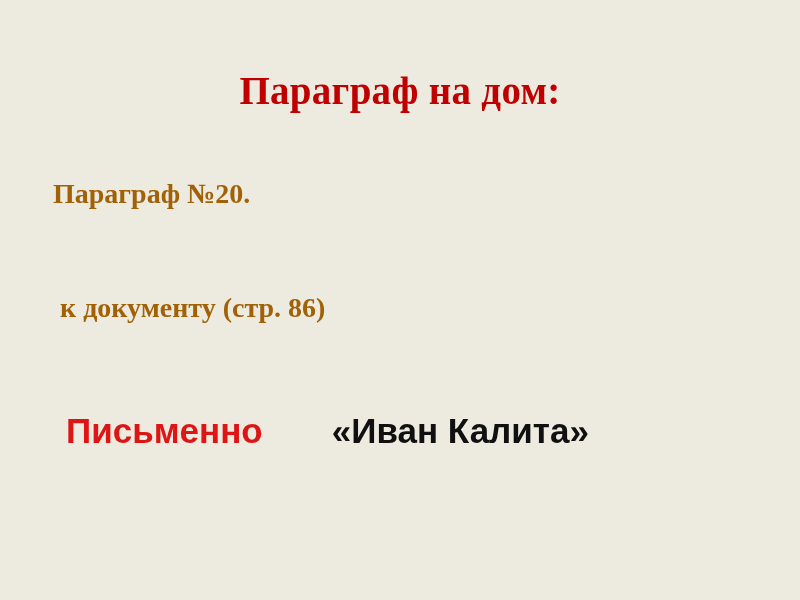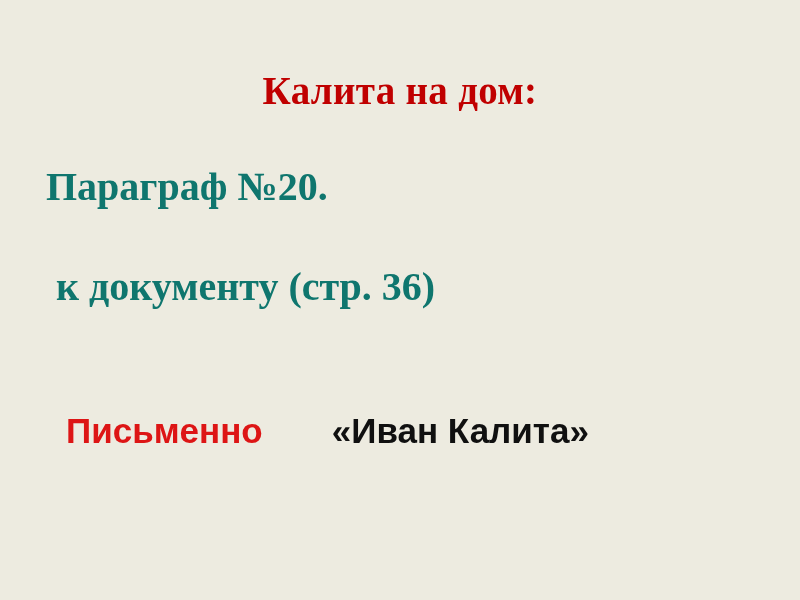--- a/index.html
+++ b/index.html
@@ -43,25 +43,25 @@
   .body-block {
     position: absolute;
     left: 46px;
     top: 163px;
     width: 700px;
   }
 
   .body-line {
     font-family: "Liberation Serif", "DejaVu Serif", serif;
     font-weight: bold;
-    font-size: 40px;
+    font-size: 28px;
     line-height: 48px;
-    color: #0f766e;
+    color: #a16207;
     white-space: pre;
-    margin: 0;
+    margin: 7px;
   }
 
   .para-spacer {
     height: 52px;
   }
 
   
   .message-block {
     position: absolute;
     left: 66px;
@@ -82,28 +82,28 @@
   .message-block .plain {
     color: #101010;
     margin-left: 20px;
   }
 </style>
 </head>
 <body>
 
 <div class="slide">
 
-  <div class="slide-title">Калита на дом:</div>
+  <div class="slide-title">Параграф на дом:</div>
 
   <div class="body-block">
 
     <p class="body-line">Параграф №20.</p>
 
     <div class="para-spacer"></div>
 
 
-    <p class="body-line"> к документу (стр. 36)</p>
+    <p class="body-line"> к документу (стр. 86)</p>
 
   </div>
 
   <div class="message-block"><span class="accent">Письменно</span><span class="plain">   </span><span class="plain">«Иван Калита»</span></div>
 
 </div>
 
 </body></html>

